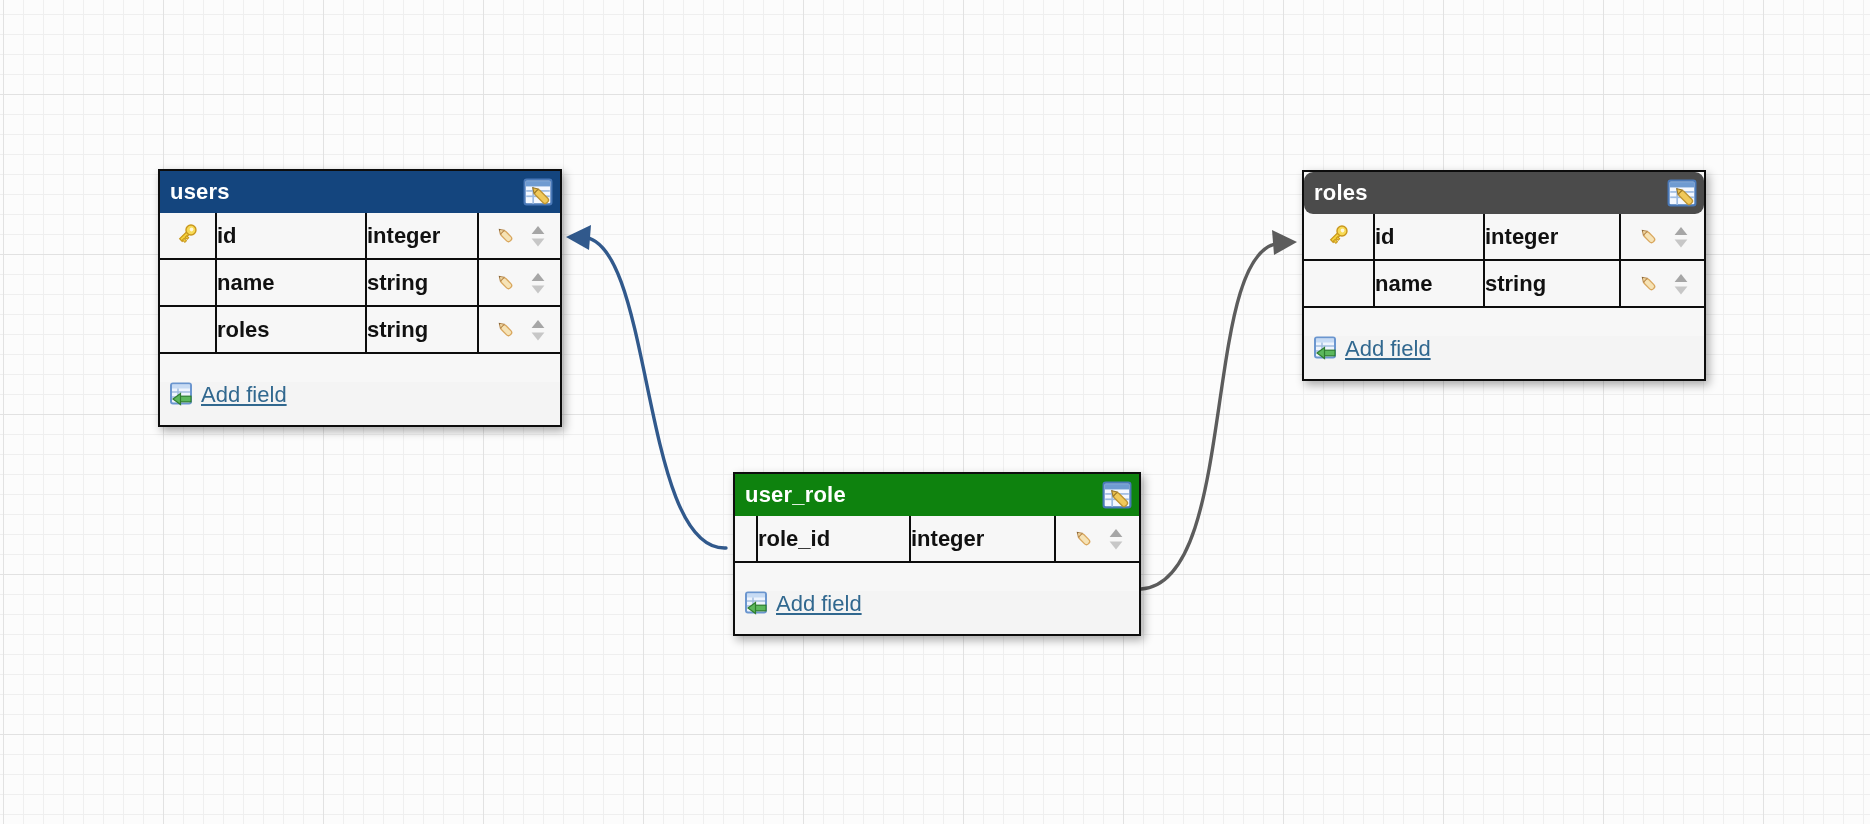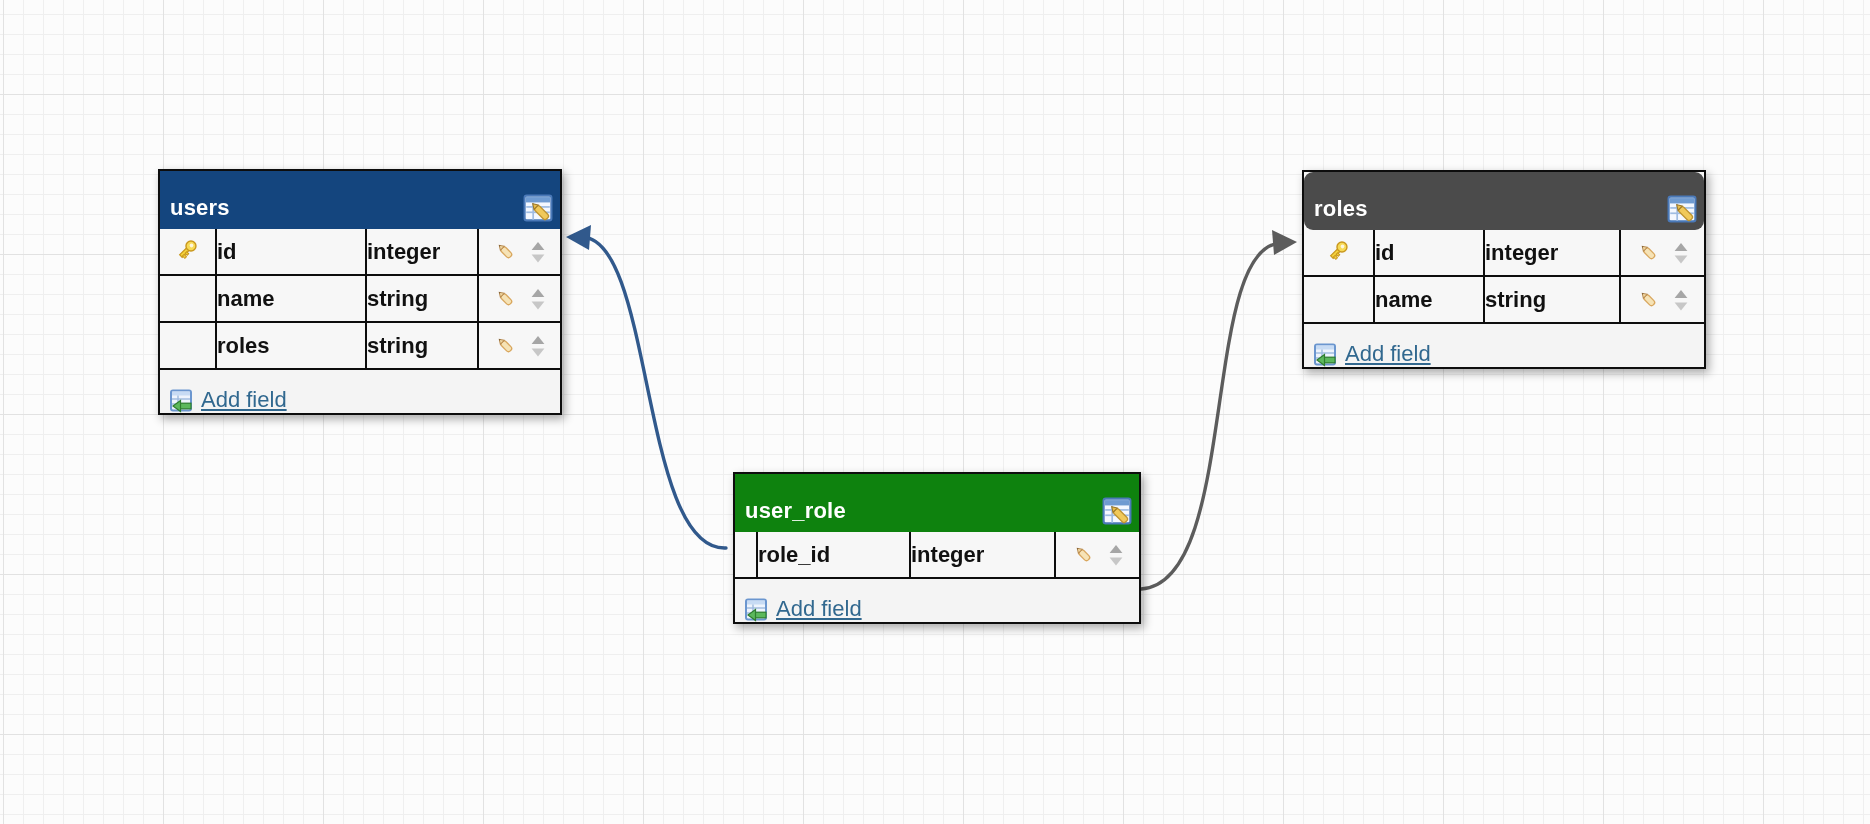--- a/index.html
+++ b/index.html
@@ -23,21 +23,21 @@
   #relations{position:absolute;left:0;top:0;z-index:1;}
   .db-card{
     position:absolute;z-index:2;
     background:#f7f7f7;
     border:2px solid #0d0d0d;
     box-shadow:3px 4px 9px rgba(0,0,0,.33);
   }
   .db-header{
     height:42px;
     display:flex;align-items:center;
-    padding:16px 7px 0 10px;
+    padding:0 7px 0 10px;
     color:#fff;
     cursor:move;
   }
   .db-title{
     flex:1;
     font-size:22px;font-weight:700;
     letter-spacing:.2px;
   }
   .hdr-icon{width:30px;height:30px;display:block;cursor:pointer;}
   table.fields{
@@ -58,22 +58,22 @@
   table.fields td:first-child{border-left:none;}
   table.fields td:last-child{border-right:none;}
   td.c-key{text-align:center;}
   td.c-name,td.c-type{padding:0 9px;}
   td.c-ctrl .ctrl-wrap{
     display:flex;align-items:center;justify-content:center;gap:13px;
   }
   .addrow{
     height:43px;
     background:#f4f4f4;
-    display:flex;align-items:flex-end;
-    padding-left:8px;gap:7px;
+    display:flex;align-items:flex-start;
+    padding-left:8px;gap:7px;margin-top:28px;
   }
   .addlink{
     color:#31688f;
     font-size:22px;
     text-decoration:underline;
     cursor:pointer;
   }
   .icon{display:inline-block;line-height:0;}
 </style>
 </head>

